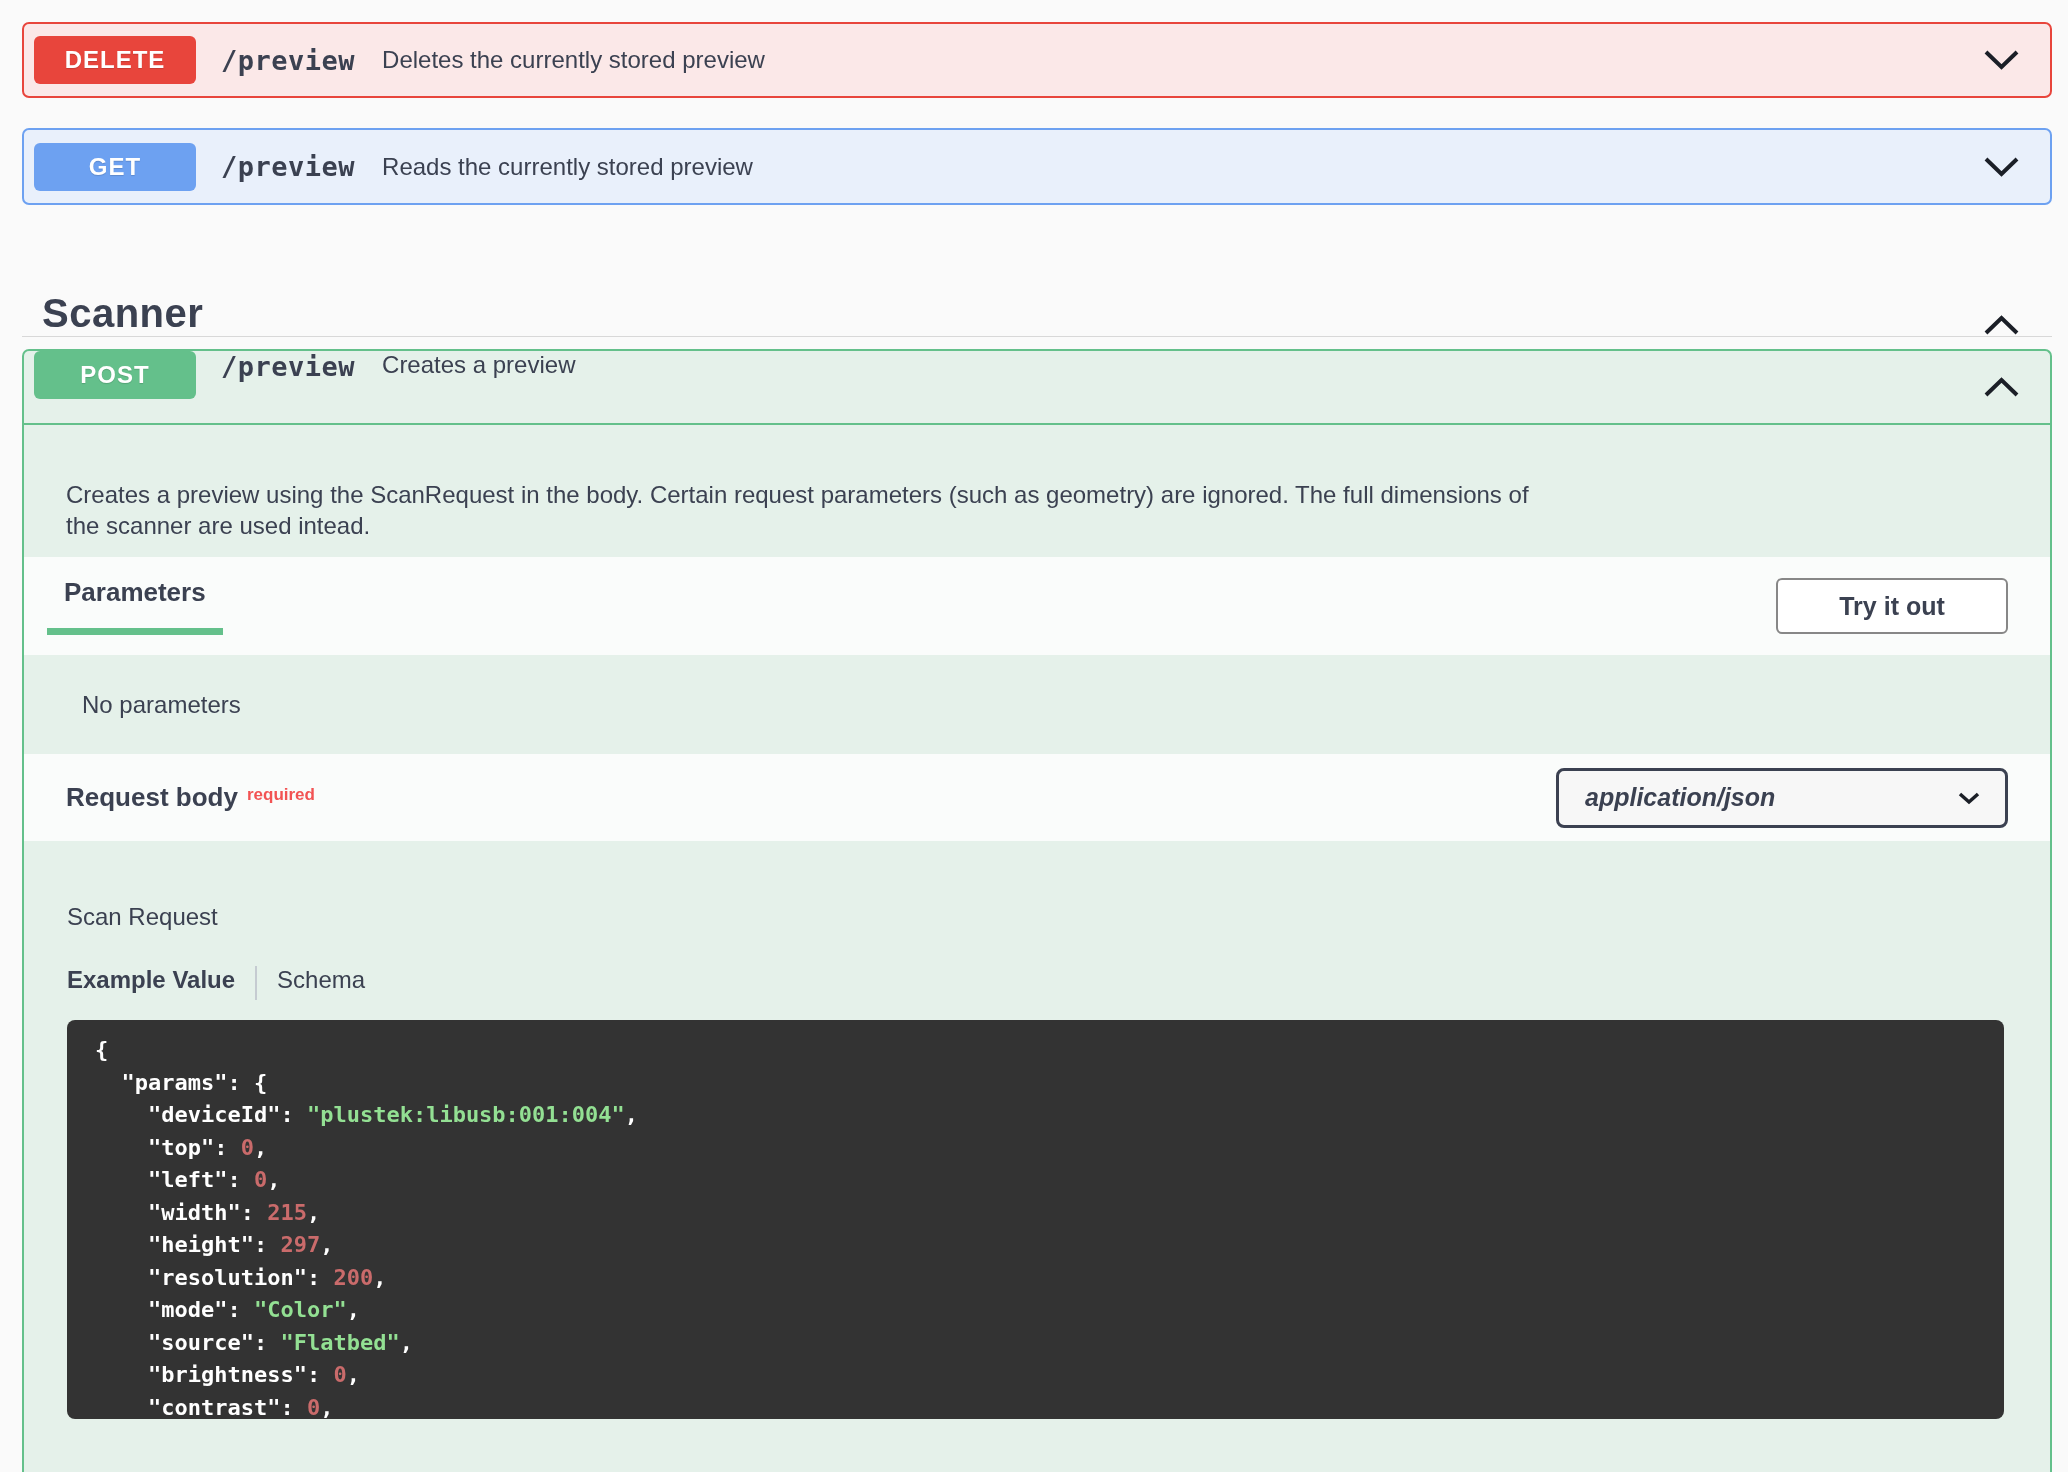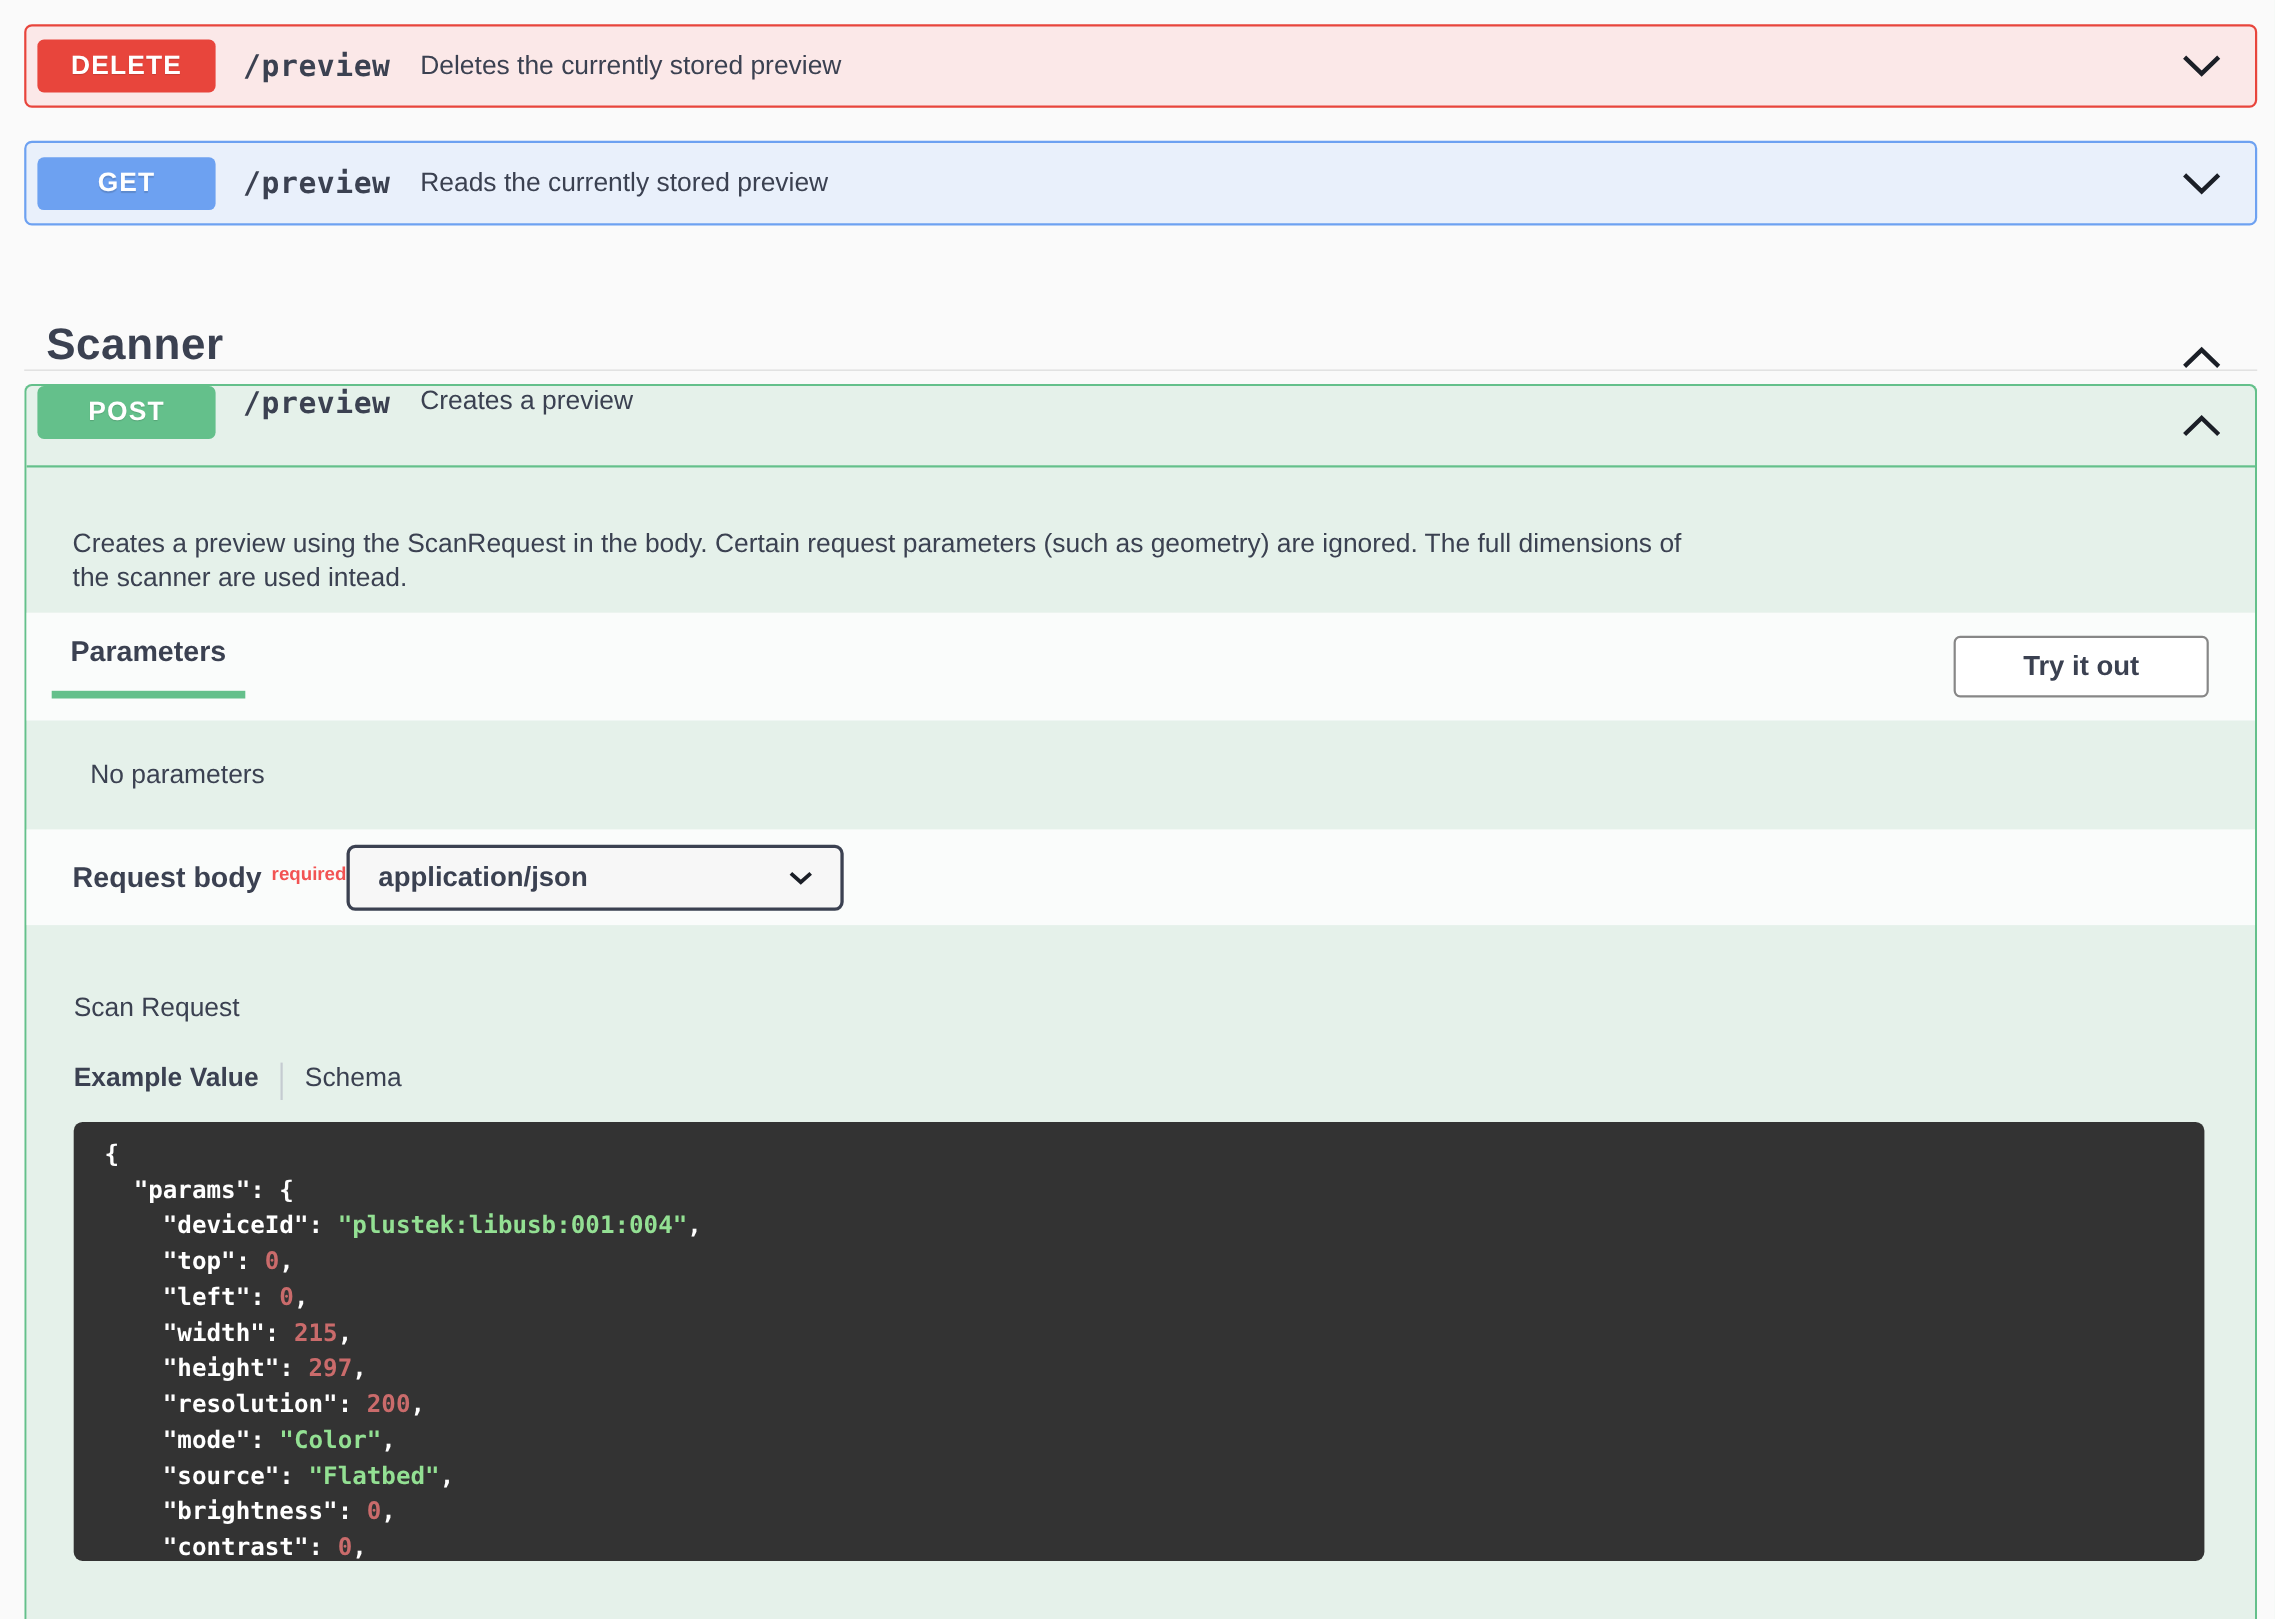--- a/index.html
+++ b/index.html
@@ -89,34 +89,34 @@
     width:232px;height:56px;
     background:#fff;border:2px solid #878787;border-radius:6px;
     font-family:"Liberation Sans",sans-serif;
     font-weight:bold;font-size:25px;color:var(--text);
     cursor:pointer;
   }
   .no-params{height:99px;padding:36px 0 0 58px;font-size:24px}
 
   .reqbody-bar{
     height:87px;background:var(--panel-white);
-    display:flex;align-items:center;justify-content:flex-start;
+    display:flex;align-items:center;justify-content:space-between;
     padding:0 42px;
   }
   .reqbody-label{font-weight:bold;font-size:26px}
   .required-flag{
     color:var(--required);font-size:17px;font-weight:bold;
     vertical-align:super;margin-left:9px;
   }
   .ct-select{
     width:452px;height:60px;
     background:#f7f7f7;border:3px solid var(--text);border-radius:8px;
     display:flex;align-items:center;justify-content:space-between;
     padding:0 24px 0 26px;
-    font-weight:bold;font-size:25px;cursor:pointer;
+    font-weight:bold;font-size:25px;cursor:pointer;font-style:italic;
   }
 
   .body-section{padding:62px 46px 0 43px}
   .schema-title{font-size:24px}
   .tabs-row{margin-top:35px;display:flex;font-size:24px}
   .tab-example{font-weight:bold;cursor:pointer}
   .tab-sep{width:2px;height:34px;background:#c5cbd1;margin:0 20px}
   .tab-schema{cursor:pointer}
 
   .code-block{

